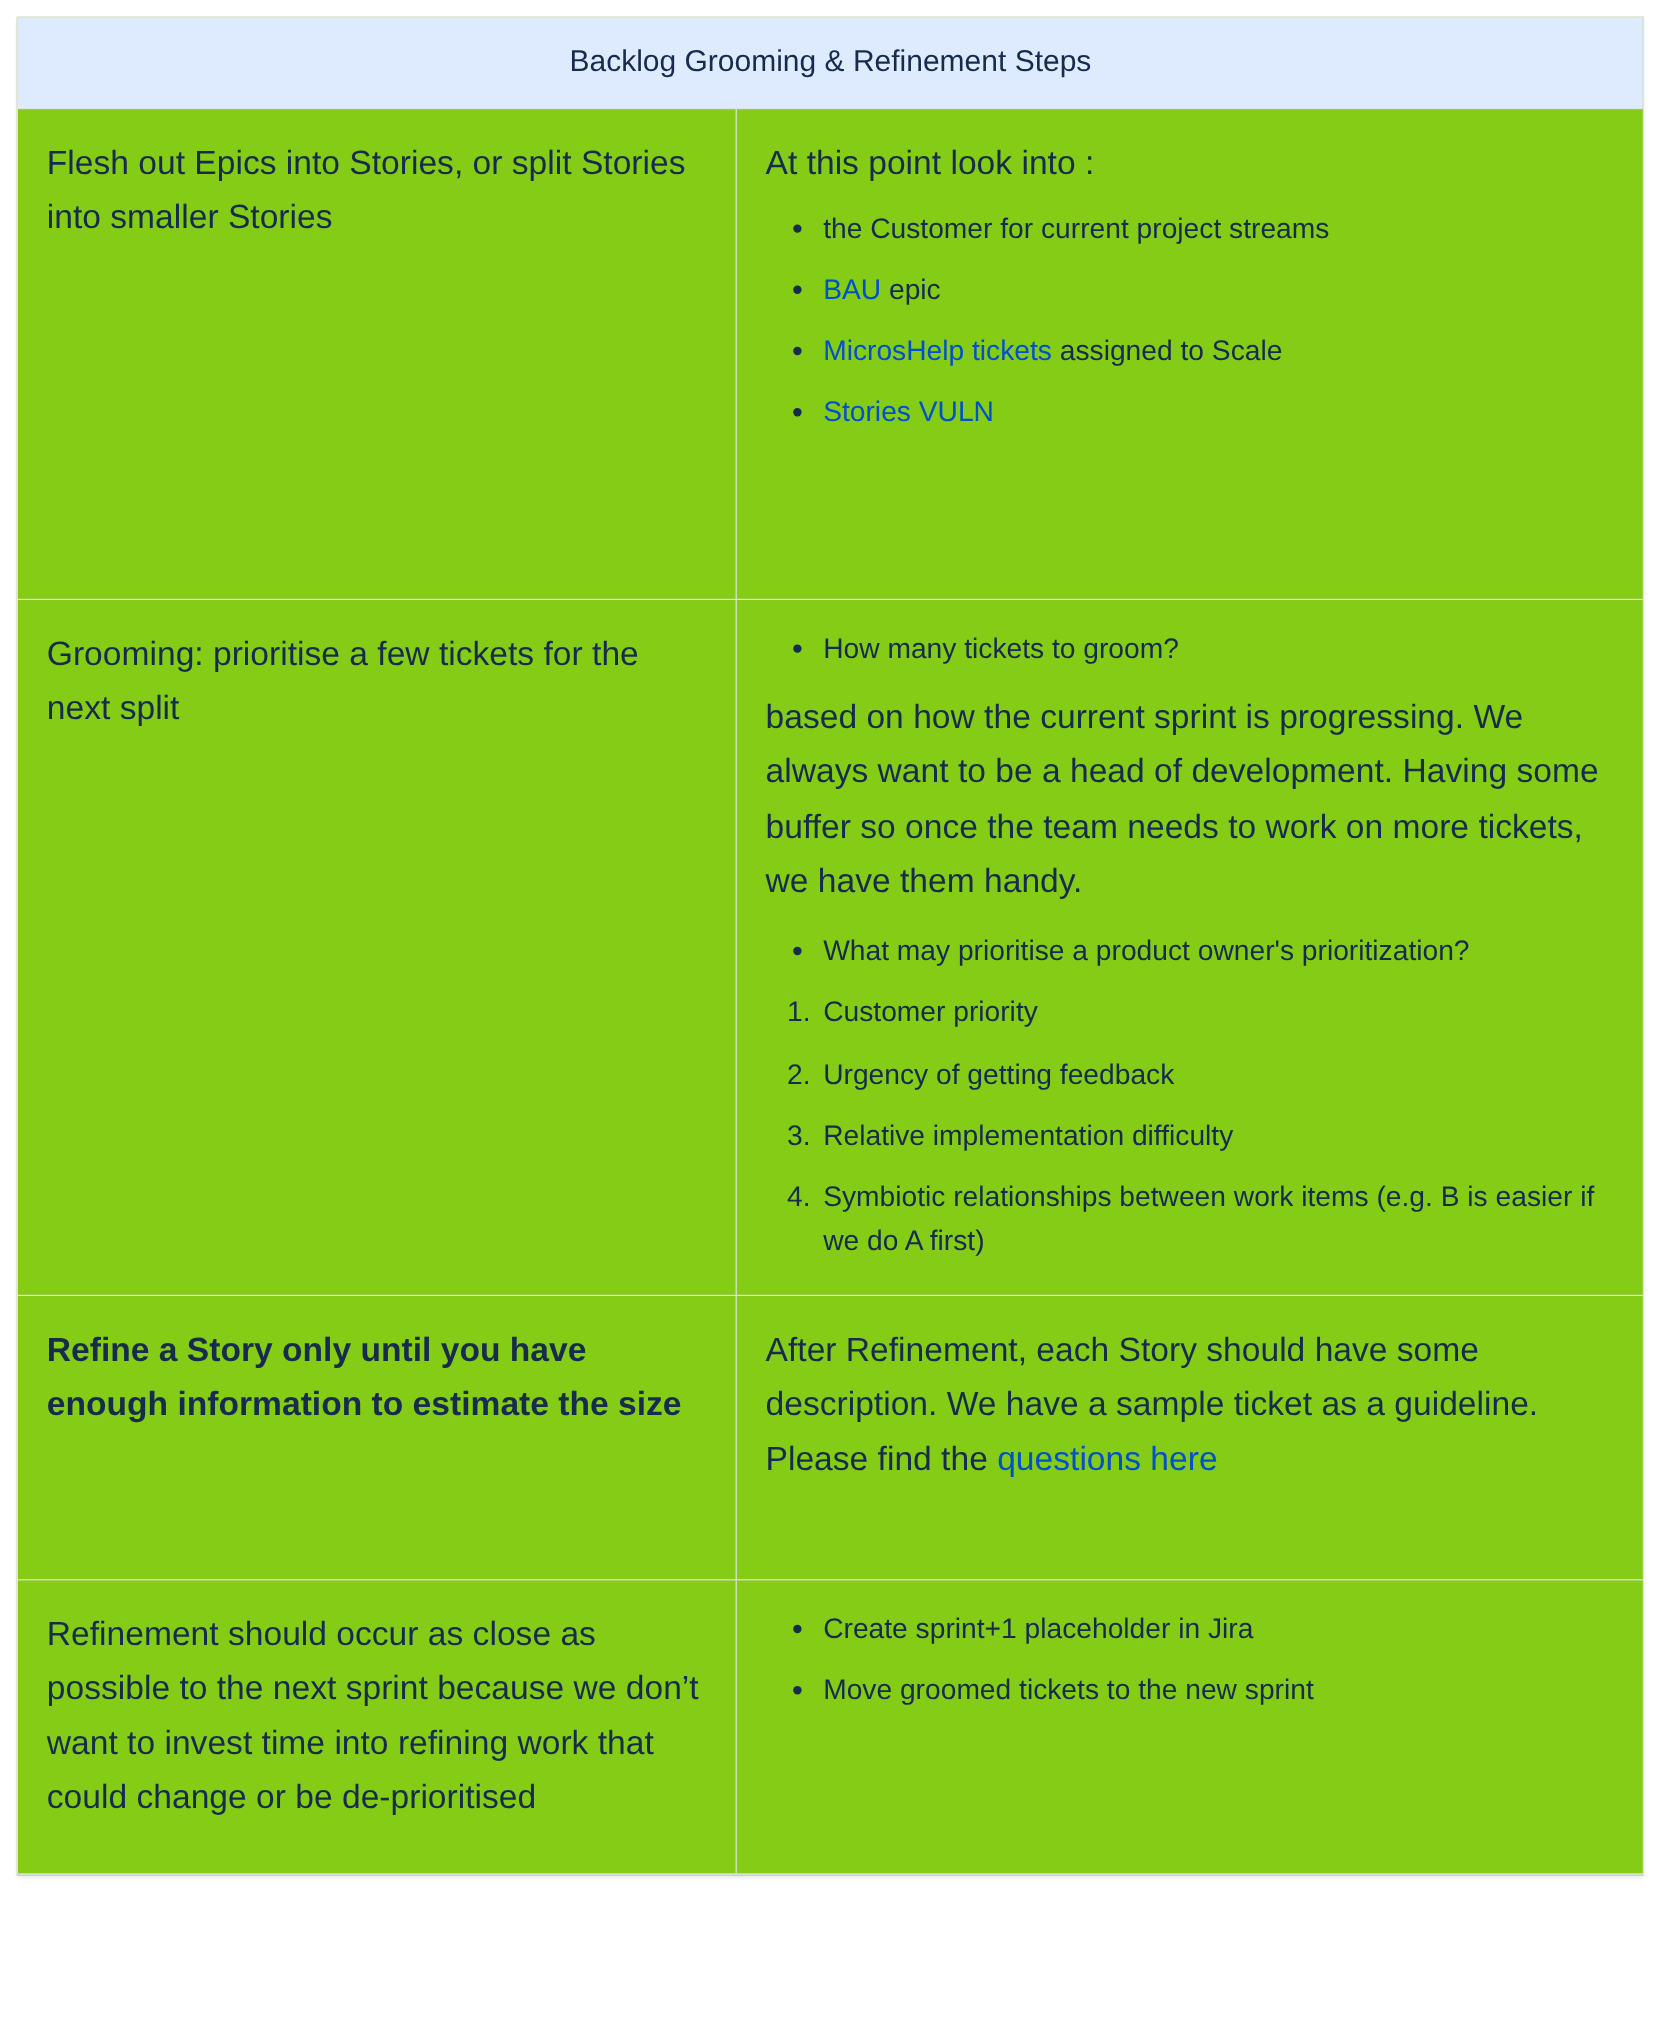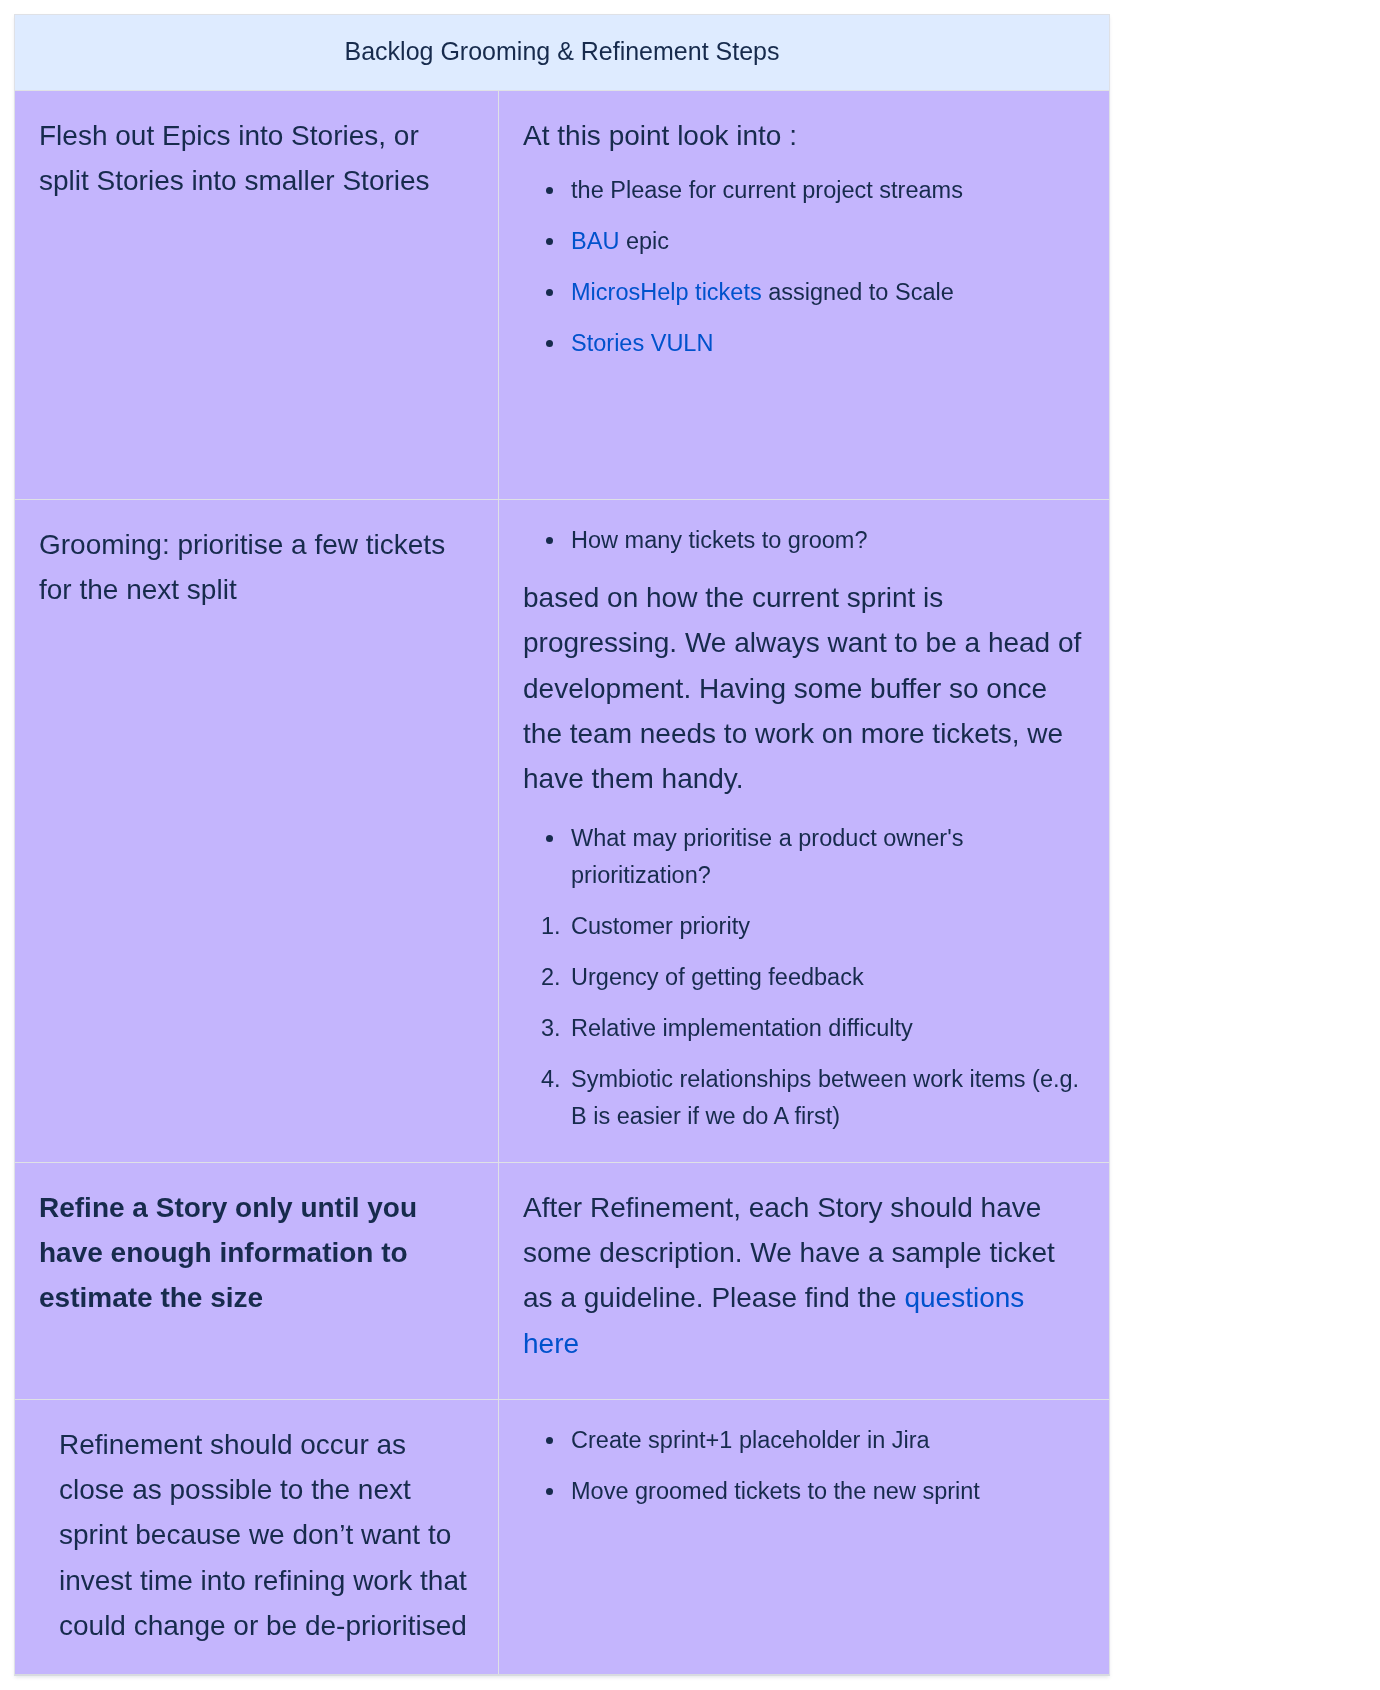--- a/index.html
+++ b/index.html
@@ -20,23 +20,23 @@
     width: 1380px;
     height: 1690px;
     padding: 14px 14px 22px 14px;
     background: #ffffff;
   }
 
   .table-wrap {
     border: 1px solid #dfe1e6;
     border-bottom: 2px solid #d8dbe0;
     box-shadow: 0 2px 4px -1px rgba(9,30,66,0.13);
-    background: #c4b5fd;
+    background: #84cc16;
     box-sizing: border-box;
-    width: 1096px;
+    width: 1356px;
   }
 
   table.grooming-table {
     border-collapse: collapse;
     width: 100%;
     table-layout: fixed;
   }
 
   table.grooming-table col.col-left  { width: 44.2%; }
   table.grooming-table col.col-right { width: 55.8%; }
@@ -104,21 +104,21 @@
   ol.numbers li:last-child { margin-bottom: 0; }
 
   a.link, .link {
     color: #0052cc;
     text-decoration: none;
     cursor: pointer;
   }
 
   .r1-left-pad { min-height: 360px; }
   .r3-left-pad { min-height: 188px; font-weight: bold; }
-  .r4-left-pad { min-height: 196px; margin-left: 20px; }
+  .r4-left-pad { min-height: 196px; }
 </style>
 </head>
 <body>
 
 <div class="page">
   <div class="table-wrap">
     <table class="grooming-table">
       <colgroup>
         <col class="col-left">
         <col class="col-right">
@@ -133,21 +133,21 @@
         <tr class="row-1">
           <td class="cell left-cell">
             <div class="r1-left-pad">
               <p class="para">Flesh out Epics into Stories, or split Stories into smaller Stories</p>
             </div>
           </td>
           <td class="cell right-cell">
             <p class="para lead">At this point look into :</p>
             <ul class="bullets">
               <li>
-                <span>the Please for current project streams</span>
+                <span>the Customer for current project streams</span>
               </li>
               <li>
                 <a class="link">BAU</a><span> epic</span>
               </li>
               <li>
                 <a class="link">MicrosHelp tickets</a><span> assigned to Scale</span>
               </li>
               <li>
                 <a class="link">Stories VULN</a>
               </li>

